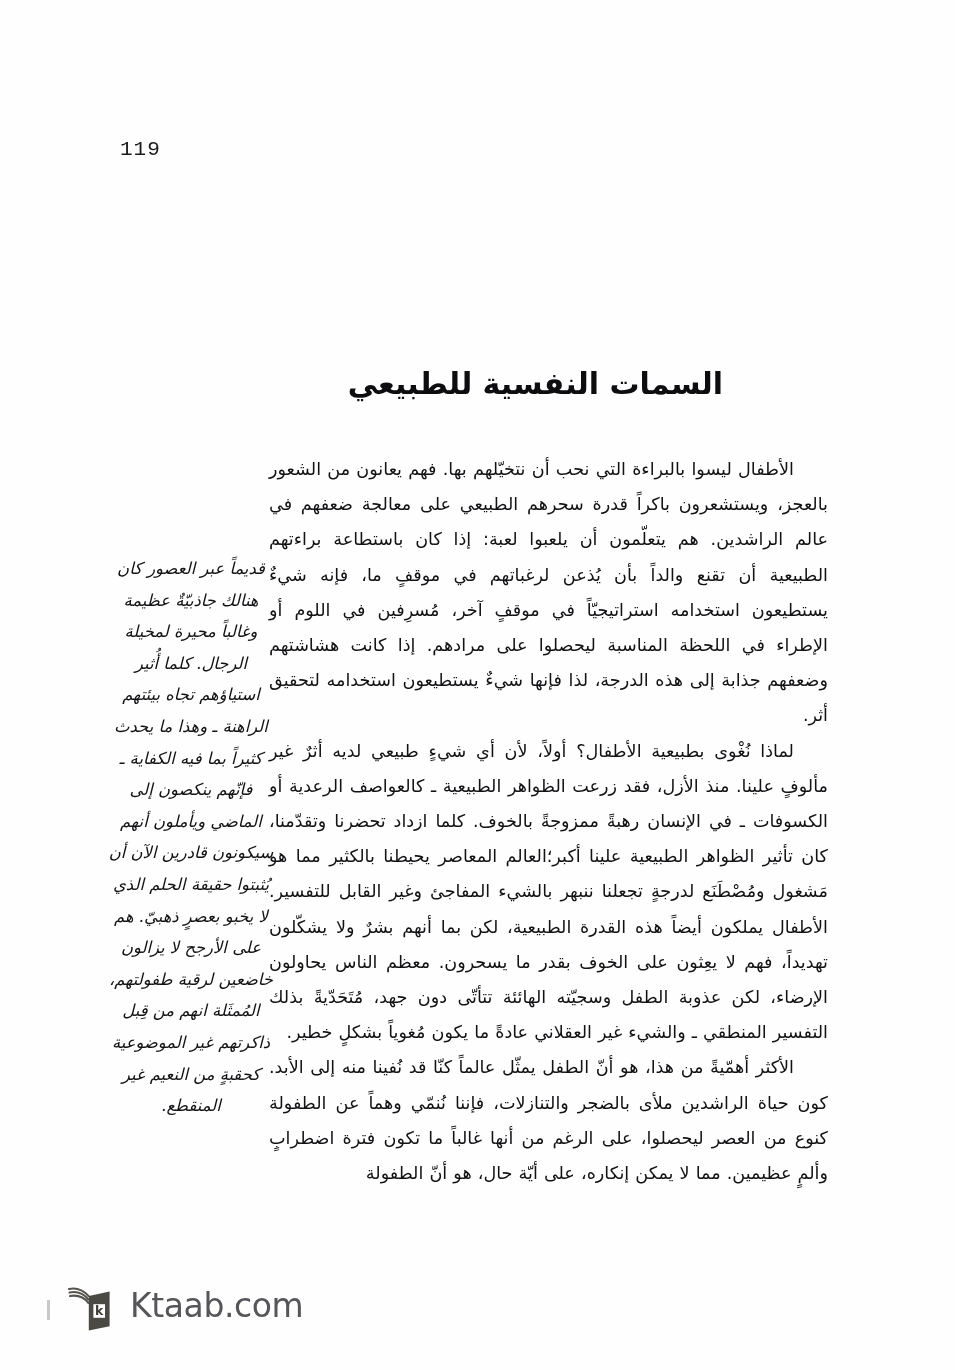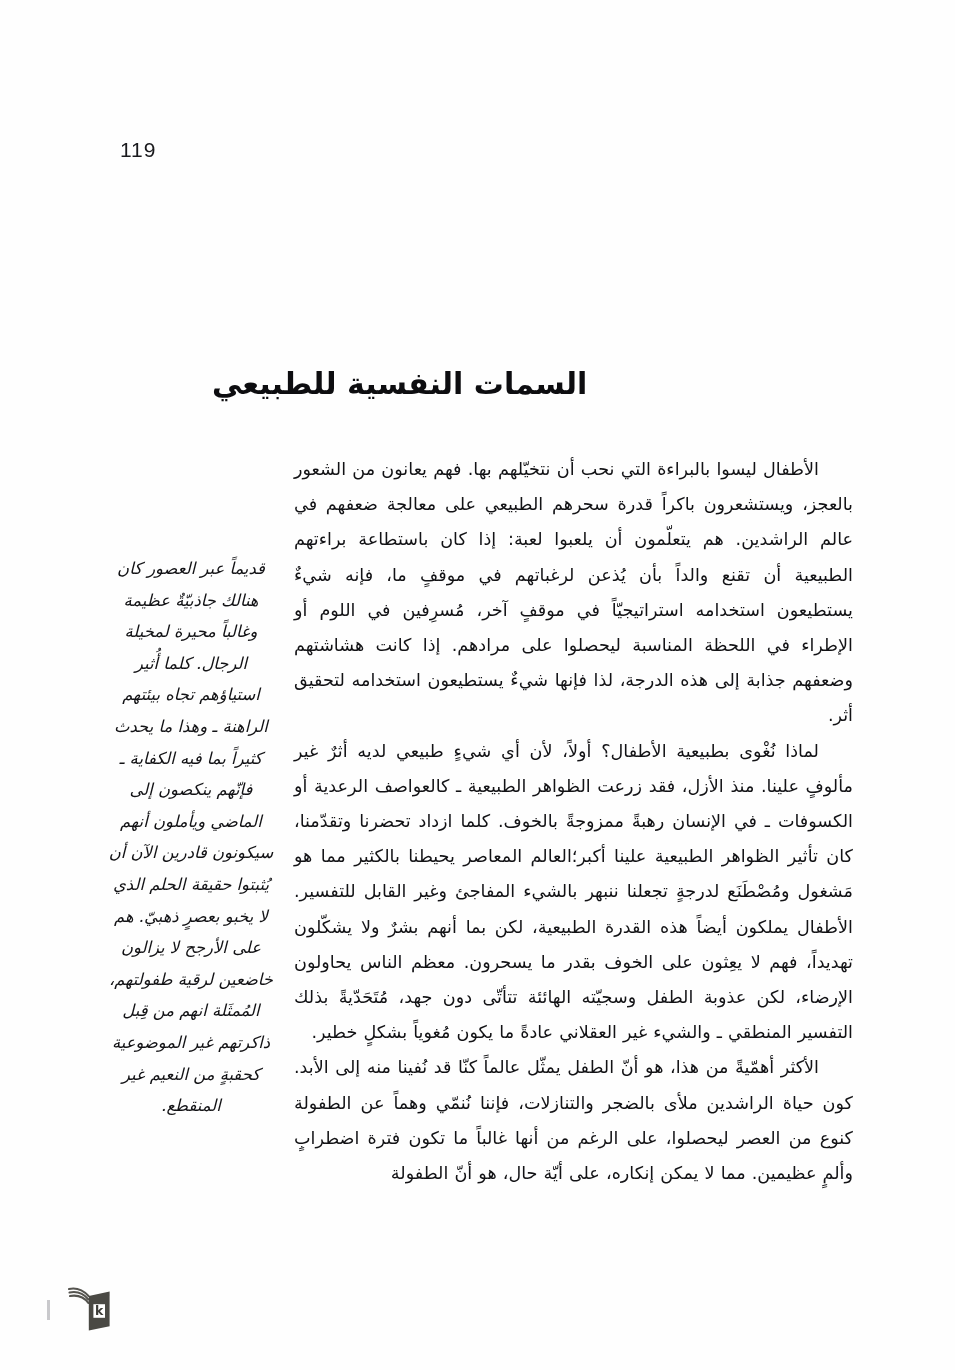--- a/index.html
+++ b/index.html
@@ -20,46 +20,46 @@
     position: absolute;
     inset: 0;
     background: #fefefe;
   }
 
   
   .page-number {
     position: absolute;
     left: 120px;
     top: 138px;
-    font-family: Liberation Sans, sans-serif;
+    font-family: Liberation Mono, monospace;
     font-size: 21px;
     letter-spacing: 1px;
     color: #1a1a1d;
     direction: ltr;
   }
 
   
   .chapter-title {
     position: absolute;
-    right: 203px;
+    right: 232px;
     top: 346px;
     width: 540px;
-    text-align: left;
+    text-align: right;
     font-family: "DejaVu Sans", "Liberation Sans", sans-serif;
     font-weight: bold;
     font-size: 30px;
     letter-spacing: 0px;
     color: #0d0d10;
     direction: rtl;
   }
 
   
   .body-column {
     position: absolute;
-    right: 102px;
+    right: 127px;
     top: 452px;
     width: 559px;
     direction: rtl;
     text-align: justify;
     text-align-last: auto;
     font-family: "DejaVu Sans", "Liberation Sans", sans-serif;
     font-size: 17.6px;
     line-height: 35.2px;
     color: #121215;
     word-spacing: 0.5px;
@@ -147,17 +147,18 @@
           <path d="M7.5 18.5 C 14.5 17, 21.5 19.5, 26.5 25.5"></path>
           <path d="M8 22 C 15 20.8, 22 23, 26.5 29"></path>
         </g>
 
         <path d="M26.8 22 L 47.6 17.6 L 47.6 52.2 L 26.8 56.6 Z" fill="#4a4944"></path>
 
         <rect x="31.4" y="30.2" width="11.6" height="13.6" fill="#ffffff"></rect>
         <text x="37.2" y="41.4" font-family="'DejaVu Sans','Liberation Sans',sans-serif" font-size="12.5" font-weight="600" fill="#3e3d39" text-anchor="middle">k</text>
       </svg>
     </span>
+    <span class="brand-text">Ktaab.com</span>
   </div>
 
   <div class="page-edge"></div>
 
 </div>
 
 </body></html>

